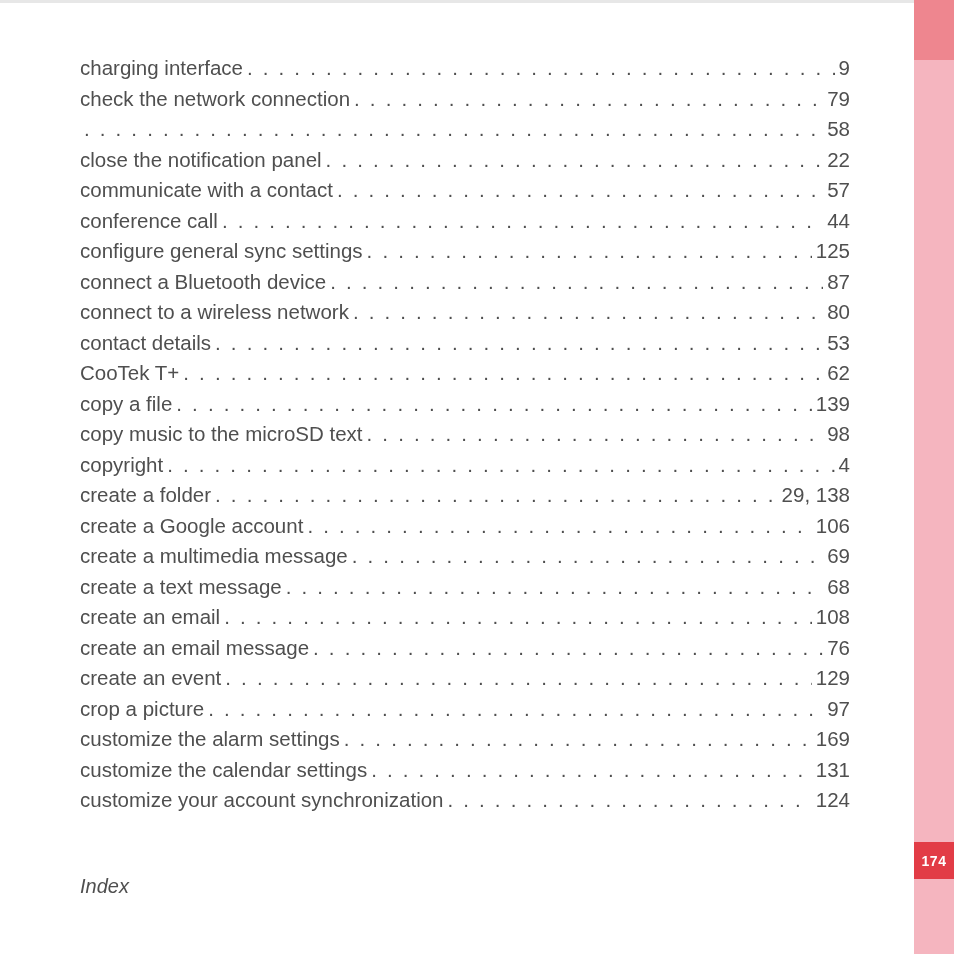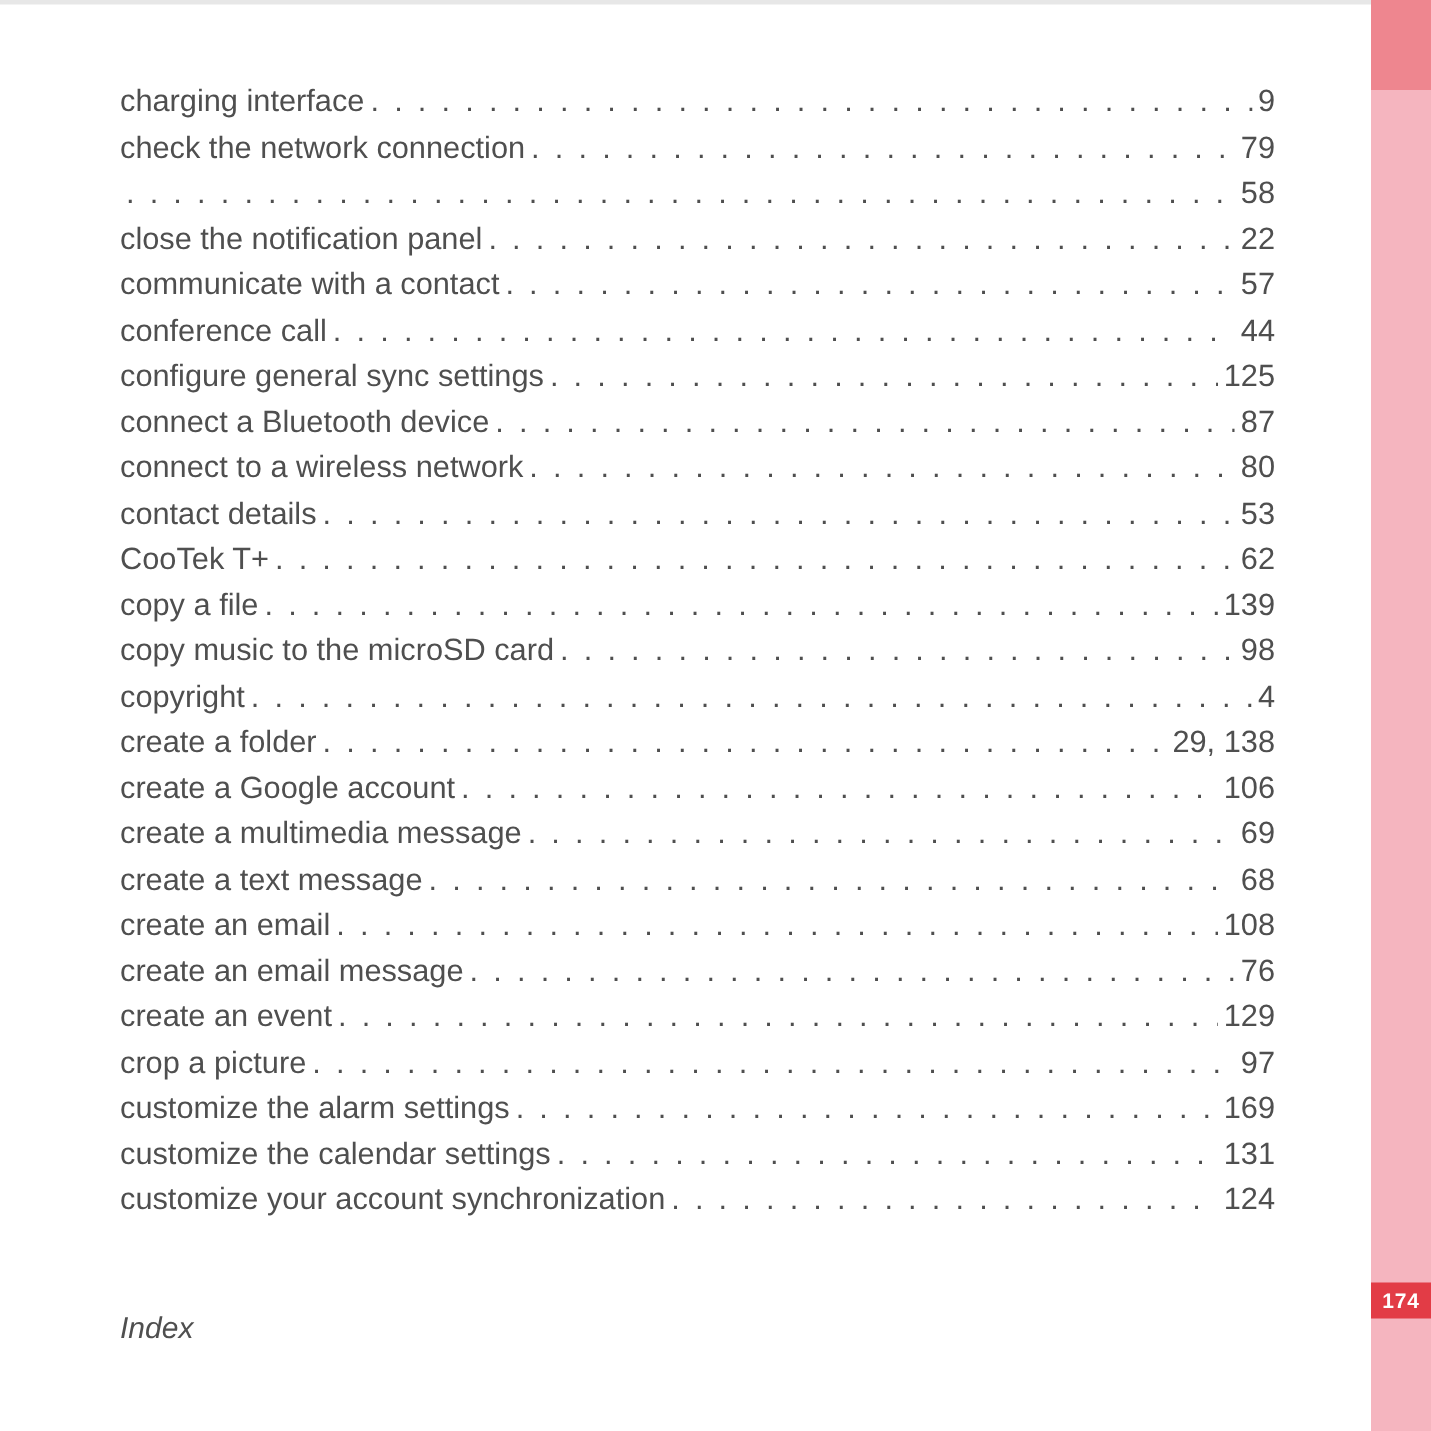--- a/index.html
+++ b/index.html
@@ -38,21 +38,21 @@
     left: 0;
     width: 100%;
     height: 60px;
     background: #ee868f;
   }
   .page-num {
     position: absolute;
     bottom: 75px;
     right: 0;
     width: 40px;
-    height: 24px;
+    height: 37px;
     background: #e23c46;
     color: #ffffff;
     font-size: 14px;
     font-weight: bold;
     display: flex;
     align-items: center;
     justify-content: center;
     letter-spacing: 0.5px;
   }
   .content {
@@ -156,21 +156,21 @@
         <span class="label">CooTek T+</span>
         <span class="leader"> .  .  .  .  .  .  .  .  .  .  .  .  .  .  .  .  .  .  .  .  .  .  .  .  .  .  .  .  .  .  .  .  .  .  .  .  .  .  .  .  .  .  .  .  .  .  .  .  .  .  .  .  .  .  .  .  .  .  .  .  .  .  .  .  .  .  .  .  .  .  .  .  .  .  .  .  .  .  .  .  .  .  .  .  .  .  .  .  .  .  .  .  .  .  .  .  .  .  .  .  .  .  .  .  .  .  .  .  .  .  .  .  .  .  .  .  .  .  .  .  .  .  .  .  .  .  .  .  .  .  .  .  .  .  .  .  .  .  .  .  .  .  .  .  .  .  .  .  .  .  .  .  .  .  .  .  .  .  .  .  .  .  .  .  .  .  .  .  .  .  .  .  .  .  .  .  .  .  .  .  .  .  .  .  .  .  .  .  .  .  .  .  .  .  .  .  .  .  .  . </span>
         <span class="pg">62</span>
       </div>
       <div class="row">
         <span class="label">copy a file</span>
         <span class="leader"> .  .  .  .  .  .  .  .  .  .  .  .  .  .  .  .  .  .  .  .  .  .  .  .  .  .  .  .  .  .  .  .  .  .  .  .  .  .  .  .  .  .  .  .  .  .  .  .  .  .  .  .  .  .  .  .  .  .  .  .  .  .  .  .  .  .  .  .  .  .  .  .  .  .  .  .  .  .  .  .  .  .  .  .  .  .  .  .  .  .  .  .  .  .  .  .  .  .  .  .  .  .  .  .  .  .  .  .  .  .  .  .  .  .  .  .  .  .  .  .  .  .  .  .  .  .  .  .  .  .  .  .  .  .  .  .  .  .  .  .  .  .  .  .  .  .  .  .  .  .  .  .  .  .  .  .  .  .  .  .  .  .  .  .  .  .  .  .  .  .  .  .  .  .  .  .  .  .  .  .  .  .  .  .  .  .  .  .  .  .  .  .  .  .  .  .  .  .  .  . </span>
         <span class="pg">139</span>
       </div>
       <div class="row">
-        <span class="label">copy music to the microSD card</span>
+        <span class="label">copy music to the microSD text</span>
         <span class="leader"> .  .  .  .  .  .  .  .  .  .  .  .  .  .  .  .  .  .  .  .  .  .  .  .  .  .  .  .  .  .  .  .  .  .  .  .  .  .  .  .  .  .  .  .  .  .  .  .  .  .  .  .  .  .  .  .  .  .  .  .  .  .  .  .  .  .  .  .  .  .  .  .  .  .  .  .  .  .  .  .  .  .  .  .  .  .  .  .  .  .  .  .  .  .  .  .  .  .  .  .  .  .  .  .  .  .  .  .  .  .  .  .  .  .  .  .  .  .  .  .  .  .  .  .  .  .  .  .  .  .  .  .  .  .  .  .  .  .  .  .  .  .  .  .  .  .  .  .  .  .  .  .  .  .  .  .  .  .  .  .  .  .  .  .  .  .  .  .  .  .  .  .  .  .  .  .  .  .  .  .  .  .  .  .  .  .  .  .  .  .  .  .  .  .  .  .  .  .  .  . </span>
         <span class="pg">98</span>
       </div>
       <div class="row">
         <span class="label">copyright</span>
         <span class="leader"> .  .  .  .  .  .  .  .  .  .  .  .  .  .  .  .  .  .  .  .  .  .  .  .  .  .  .  .  .  .  .  .  .  .  .  .  .  .  .  .  .  .  .  .  .  .  .  .  .  .  .  .  .  .  .  .  .  .  .  .  .  .  .  .  .  .  .  .  .  .  .  .  .  .  .  .  .  .  .  .  .  .  .  .  .  .  .  .  .  .  .  .  .  .  .  .  .  .  .  .  .  .  .  .  .  .  .  .  .  .  .  .  .  .  .  .  .  .  .  .  .  .  .  .  .  .  .  .  .  .  .  .  .  .  .  .  .  .  .  .  .  .  .  .  .  .  .  .  .  .  .  .  .  .  .  .  .  .  .  .  .  .  .  .  .  .  .  .  .  .  .  .  .  .  .  .  .  .  .  .  .  .  .  .  .  .  .  .  .  .  .  .  .  .  .  .  .  .  .  . </span>
         <span class="pg">4</span>
       </div>
       <div class="row">
         <span class="label">create a folder</span>

